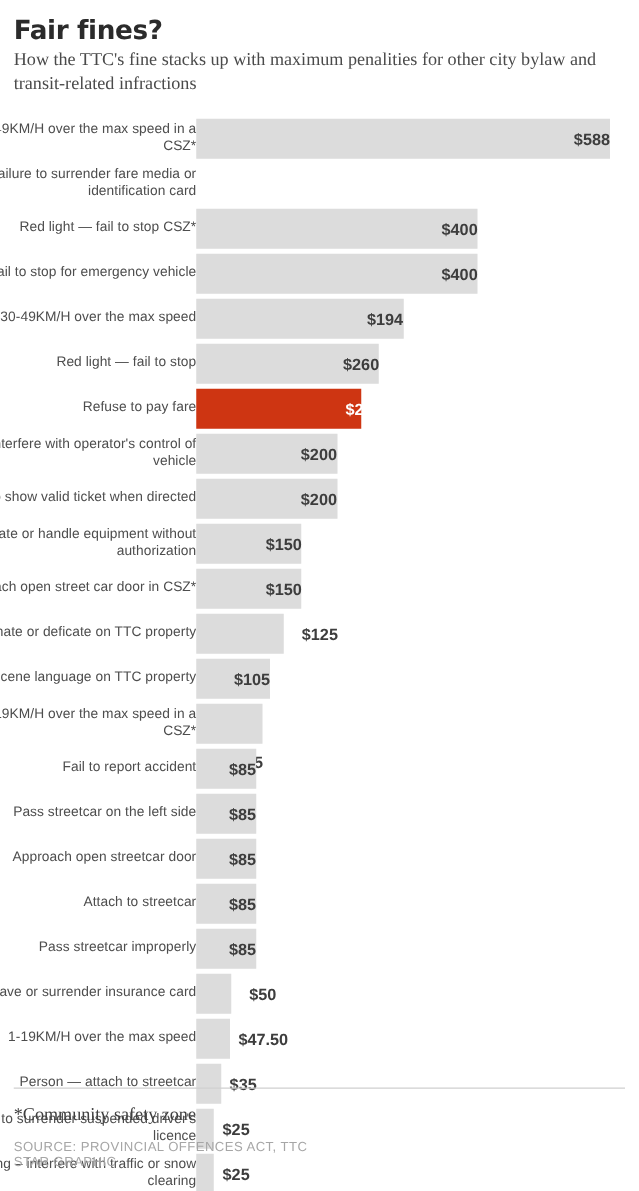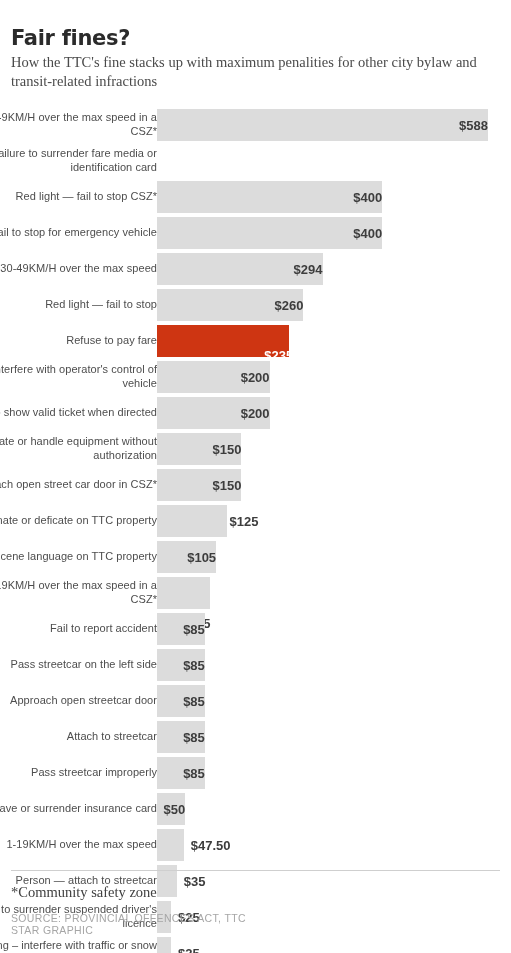--- a/index.html
+++ b/index.html
@@ -23,21 +23,21 @@
     position: relative;
   }
   
   .title {
     font-family: "DejaVu Sans", sans-serif;
     font-size: 21px;
     font-weight: bold;
     color: #2b2b2b;
     letter-spacing: -0.3px;
     margin: 0;
-    padding-top: 25px;
+    padding-top: 11px;
     line-height: 26px;
   }
   .subtitle {
     font-family: "Liberation Serif", serif;
     font-size: 14.5px;
     line-height: 19px;
     color: #4a4a4a;
     margin: 2px 0 0 0;
     max-width: 480px;
   }
@@ -180,39 +180,39 @@
             <div class="bar" style="width: 225.17px;"></div>
             <div class="val inside" style="left: 0px; width: 225.17px;">$400</div>
           </div>
         </div>
       </div>
       <div class="row">
         <div class="row-inner">
           <div class="cat-label">30-49KM/H over the max speed</div>
           <div class="bar-area">
             <div class="bar" style="width: 165.5px;"></div>
-            <div class="val inside" style="left: 0px; width: 165.5px;">$294</div>
+            <div class="val inside" style="left: 0px; width: 165.5px;">$194</div>
           </div>
         </div>
       </div>
       <div class="row">
         <div class="row-inner">
           <div class="cat-label">Red light — fail to stop</div>
           <div class="bar-area">
             <div class="bar" style="width: 146.361px;"></div>
             <div class="val inside" style="left: 0px; width: 146.361px;">$260</div>
           </div>
         </div>
       </div>
       <div class="row">
         <div class="row-inner">
           <div class="cat-label">Refuse to pay fare</div>
           <div class="bar-area">
             <div class="bar highlight" style="width: 132.287px;"></div>
-            <div class="val inside on-red" style="left: 4px; width: 132.287px; margin-top: 14px;">$235</div>
+            <div class="val inside on-red" style="left: 16px; width: 132.287px;">$235</div>
           </div>
         </div>
       </div>
       <div class="row">
         <div class="row-inner">
           <div class="cat-label">Interfere with operator's control of vehicle</div>
           <div class="bar-area">
             <div class="bar" style="width: 112.585px;"></div>
             <div class="val inside" style="left: 0px; width: 112.585px;">$200</div>
           </div>
@@ -243,21 +243,21 @@
             <div class="bar" style="width: 84.4388px;"></div>
             <div class="val inside" style="left: 0px; width: 84.4388px;">$150</div>
           </div>
         </div>
       </div>
       <div class="row">
         <div class="row-inner">
           <div class="cat-label">Urinate or deficate on TTC property</div>
           <div class="bar-area">
             <div class="bar" style="width: 70.3656px;"></div>
-            <div class="val inside" style="left: 4px; width: 70.3656px; padding-left: 27px;">$125</div>
+            <div class="val inside" style="left: 16px; width: 70.3656px; padding-left: 27px;">$125</div>
           </div>
         </div>
       </div>
       <div class="row">
         <div class="row-inner">
           <div class="cat-label">Use obscene language on TTC property</div>
           <div class="bar-area">
             <div class="bar" style="width: 59.1071px;"></div>
             <div class="val inside" style="left: 0px; width: 59.1071px;">$105</div>
           </div>
@@ -315,21 +315,21 @@
             <div class="bar" style="width: 47.8486px;"></div>
             <div class="val inside" style="left: 0px; width: 47.8486px;">$85</div>
           </div>
         </div>
       </div>
       <div class="row">
         <div class="row-inner">
           <div class="cat-label">Fail to have or surrender insurance card</div>
           <div class="bar-area">
             <div class="bar" style="width: 28.1463px;"></div>
-            <div class="val inside" style="left: 0px; width: 28.1463px;">$50</div>
+            <div class="val inside" style="left: 0px; width: 28.1463px; padding-left: 36px;">$50</div>
           </div>
         </div>
       </div>
       <div class="row">
         <div class="row-inner">
           <div class="cat-label">1-19KM/H over the max speed</div>
           <div class="bar-area">
             <div class="bar" style="width: 26.7389px;"></div>
             <div class="val outside" style="left: 26.7389px;">$47.50</div>
           </div>

